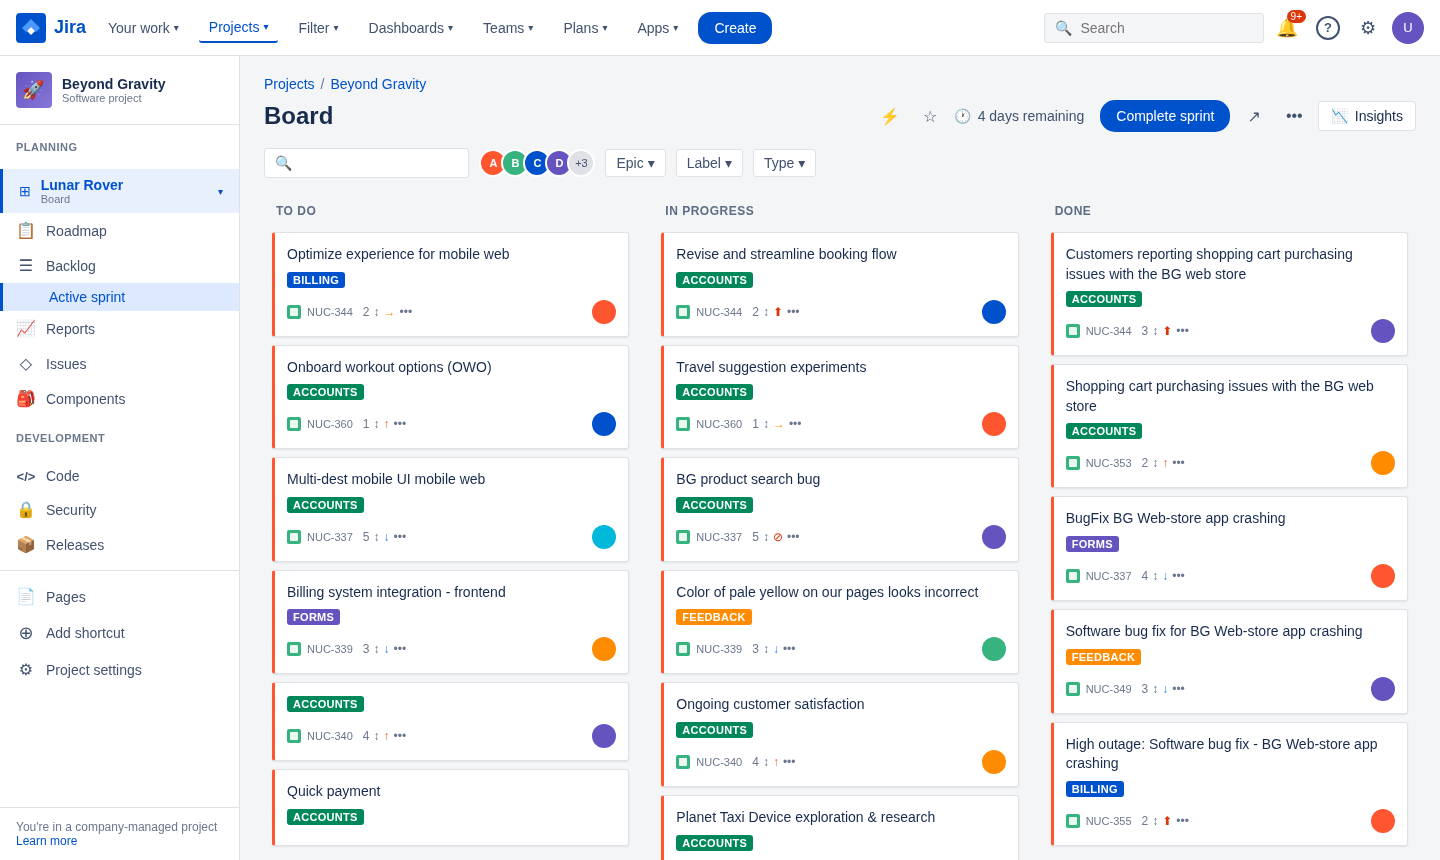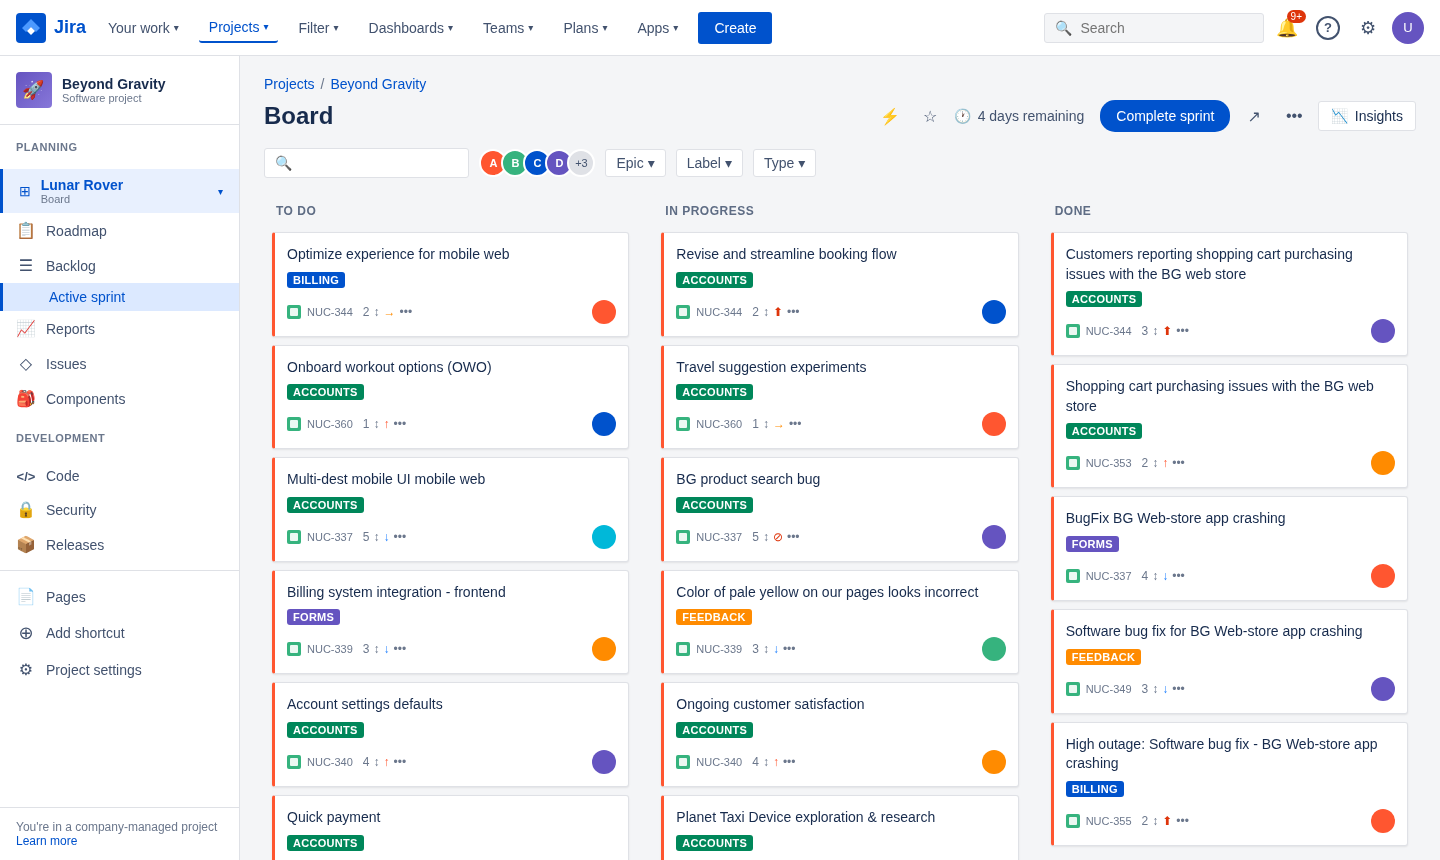--- a/index.html
+++ b/index.html
@@ -6,21 +6,21 @@
     body { font-family: -apple-system, BlinkMacSystemFont, 'Segoe UI', sans-serif; font-size: 14px; background: #f4f5f7; color: #172b4d; }
 
     
     .topnav { display: flex; align-items: center; background: #fff; height: 56px; padding: 0 16px; border-bottom: 1px solid #dfe1e6; position: fixed; top: 0; left: 0; right: 0; z-index: 100; gap: 4px; }
     .topnav-logo { display: flex; align-items: center; gap: 8px; margin-right: 8px; }
     .topnav-logo-icon { width: 30px; height: 30px; }
     .topnav-nav { display: flex; align-items: center; gap: 10px; flex: 1; }
     .topnav-nav-item { display: flex; align-items: center; gap: 4px; padding: 6px 10px; border-radius: 3px; cursor: pointer; font-size: 14px; color: #42526e; white-space: nowrap; }
     .topnav-nav-item.active { color: #0052cc; }
     .topnav-nav-item .caret { font-size: 10px; }
-    .create-btn { background: #0052cc; color: #fff; border: none; border-radius: 3px; padding: 8px 16px; font-size: 14px; font-weight: 500; cursor: pointer; white-space: nowrap; }
+    .create-btn { background: #0052cc; color: #fff; border: none; border-radius: 13px; padding: 8px 16px; font-size: 14px; font-weight: 500; cursor: pointer; white-space: nowrap; }
     .topnav-right { display: flex; align-items: center; gap: 8px; margin-left: auto; }
     .search-box { display: flex; align-items: center; background: #f4f5f7; border: 1px solid #dfe1e6; border-radius: 3px; padding: 6px 10px; gap: 8px; width: 220px; cursor: text; }
     .search-box input { border: none; background: transparent; outline: none; font-size: 14px; color: #42526e; width: 160px; }
     .topnav-icon-btn { width: 32px; height: 32px; border-radius: 50%; display: flex; align-items: center; justify-content: center; cursor: pointer; color: #42526e; font-size: 18px; position: relative; }
     .badge { position: absolute; top: -2px; right: -2px; background: #de350b; color: #fff; font-size: 10px; border-radius: 8px; padding: 1px 4px; min-width: 16px; text-align: center; }
     .avatar-circle { width: 32px; height: 32px; border-radius: 50%; background: #6554c0; display: flex; align-items: center; justify-content: center; color: #fff; font-size: 13px; cursor: pointer; }
 
     
     .app-layout { display: flex; margin-top: 56px; height: calc(100vh - 56px); }
 
@@ -356,21 +356,20 @@
         <span class="card-meta">
           <span class="card-count">3</span>
           <span style="color:#6b778c;">↕</span>
           <span><span style="color:#2684ff;" title="Low">↓</span></span>
           <span style="cursor:pointer;color:#6b778c;">•••</span>
         </span>
         <div class="card-avatar" style="background:#ff8b00;"></div>
       </div>
     </div>
             <div class="card">
-      <div class="card-title">Account settings defaults</div>
       <div><span class="card-label label-accounts">ACCOUNTS</span></div>
       <div class="card-footer">
         <span style="width:14px;height:14px;background:#36b37e;border-radius:2px;display:inline-flex;align-items:center;justify-content:center;">
           <svg width="10" height="10" viewBox="0 0 10 10">
                     <rect x="1" y="1" width="8" height="8" rx="1" fill="white" opacity="0.9"></rect>
                   </svg>
         </span>
         <span class="card-num">NUC-340</span>
         <span class="card-meta">
           <span class="card-count">4</span>

